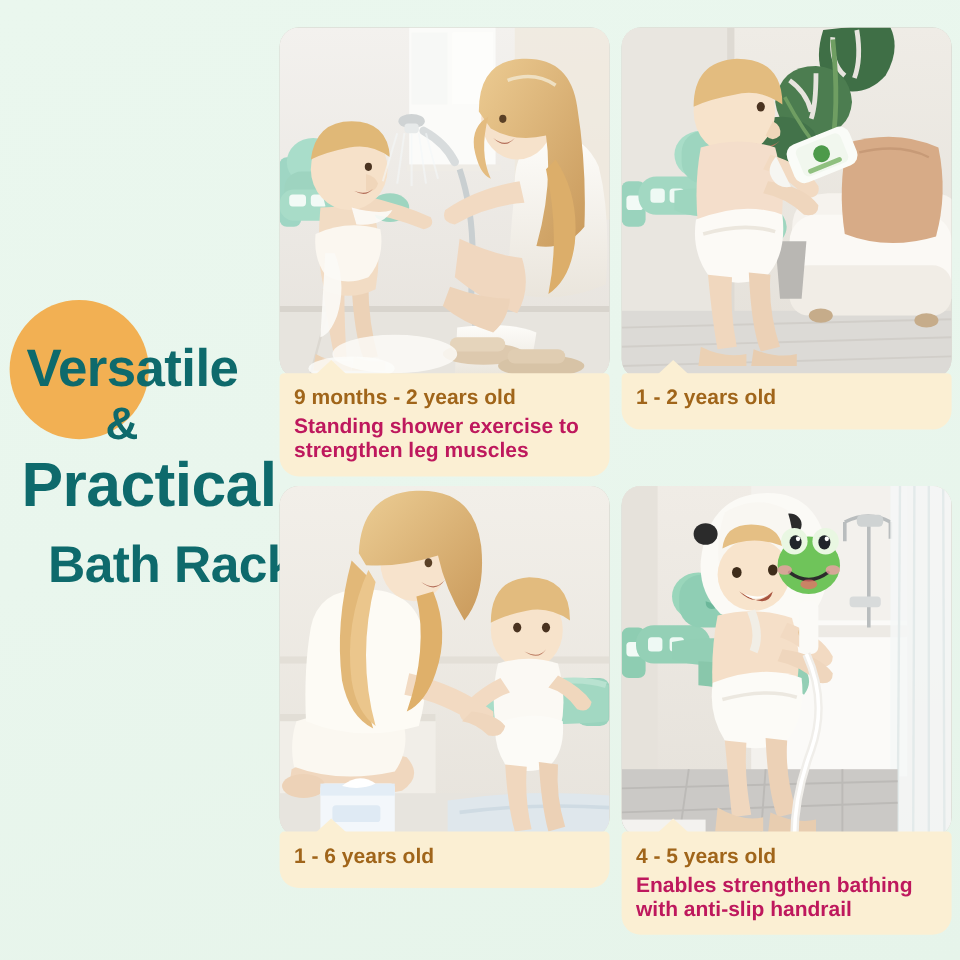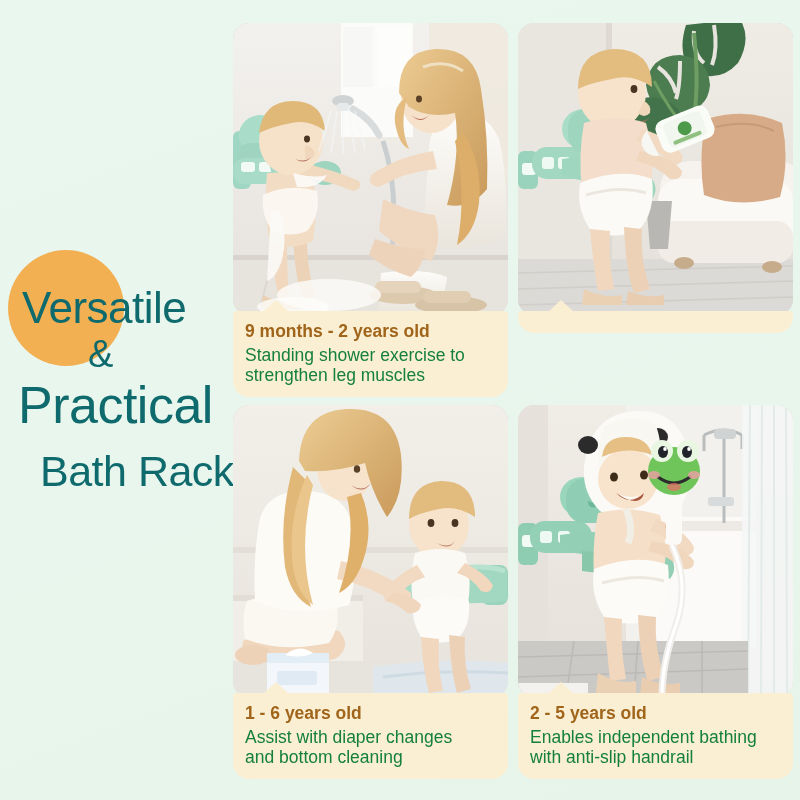--- a/index.html
+++ b/index.html
@@ -34,21 +34,21 @@
     left: 8px;
     top: 14px;
     width: 116px;
     height: 116px;
     border-radius: 50%;
     background: #f2b053;
   }
   .headline-line {
     position: relative;
     color: #0e6a6c;
-    font-weight: normal;
+    font-weight: bold;
     letter-spacing: -0.5px;
     line-height: 1.0;
     white-space: nowrap;
   }
   #headline-l1 {
     position: absolute;
     left: 22px;
     top: 50px;
     font-size: 44px;
   }
@@ -112,23 +112,23 @@
   }
   .cap-age {
     color: #a0651a;
     font-size: 17.5px;
     font-weight: bold;
     line-height: 1.15;
     margin-bottom: 5px;
     white-space: pre;
   }
   .cap-desc {
-    color: #15803d;
+    color: #be185d;
     font-size: 17.5px;
-    font-weight: normal;
+    font-weight: bold;
     line-height: 1.12;
     white-space: pre-line;
   }
 </style>
 </head>
 <body>
 
 <div id="poster">
 
   <div id="headline">
@@ -335,20 +335,21 @@
             <rect x="148" y="96" width="40" height="26" rx="5" fill="#f1f7ee"></rect>
             <circle cx="168" cy="108" r="7" fill="#4d9a4a"></circle>
             <rect x="152" y="116" width="30" height="4" rx="2" fill="#8fc07f"></rect>
             <path d="M132 96 q-12 6 -10 16 q2 10 12 12 z" fill="#f6f6f2"></path>
           </g>
         </g>
       </svg>
     </div>
     <div class="caption">
       <div class="caption-notch"></div>
+      <div class="cap-age">1 - 2 years old</div>
     </div>
   </div>
 
   <div class="card col1 row2">
     <div class="photo">
       <svg viewBox="0 0 275 292" preserveAspectRatio="xMidYMid slice">
         <defs>
           <linearGradient id="p3wall" x1="0" y1="0" x2="0" y2="1">
             <stop offset="0" stop-color="#f2efe9"></stop>
               <stop offset="1" stop-color="#e7e3dc"></stop>
@@ -420,22 +421,20 @@
           <rect x="34" y="248" width="62" height="44" rx="4" fill="#f3f7fb"></rect>
           <rect x="34" y="248" width="62" height="10" fill="#e3edf6"></rect>
           <path d="M52 250 q14 -12 28 -2 q-12 6 -28 2 z" fill="#ffffff"></path>
           <rect x="44" y="266" width="40" height="14" rx="3" fill="#dfeaf4"></rect>
         </g>
       </svg>
     </div>
     <div class="caption">
       <div class="caption-notch"></div>
       <div class="cap-age">1 - 6 years old</div>
-      <div class="cap-desc">Assist  with diaper changes
-and bottom cleaning</div>
     </div>
   </div>
 
   <div class="card col2 row2">
     <div class="photo">
       <svg viewBox="0 0 275 292" preserveAspectRatio="xMidYMid slice">
         <defs>
           <linearGradient id="p4wall" x1="0" y1="0" x2="0" y2="1">
             <stop offset="0" stop-color="#f0ece6"></stop>
               <stop offset="1" stop-color="#e5e1da"></stop>
@@ -535,19 +534,19 @@
           <ellipse cx="176" cy="70" rx="6" ry="4" fill="#f0a0a6" opacity="0.8"></ellipse>
           <ellipse cx="156" cy="82" rx="7" ry="4" fill="#f06a6a" opacity="0.7"></ellipse>
 
           <path d="M154 140 q18 40 4 80 q-14 38 -14 72" stroke="#f0eeea" stroke-width="7" fill="none"></path>
           <path d="M154 140 q18 40 4 80 q-14 38 -14 72" stroke="#ffffff" stroke-width="3" fill="none"></path>
         </g>
       </svg>
     </div>
     <div class="caption">
       <div class="caption-notch"></div>
-      <div class="cap-age">2 - 5 years old</div>
-      <div class="cap-desc">Enables independent bathing
+      <div class="cap-age">4 - 5 years old</div>
+      <div class="cap-desc">Enables strengthen bathing
 with anti-slip handrail</div>
     </div>
   </div>
 
 </div>
 
 </body></html>

